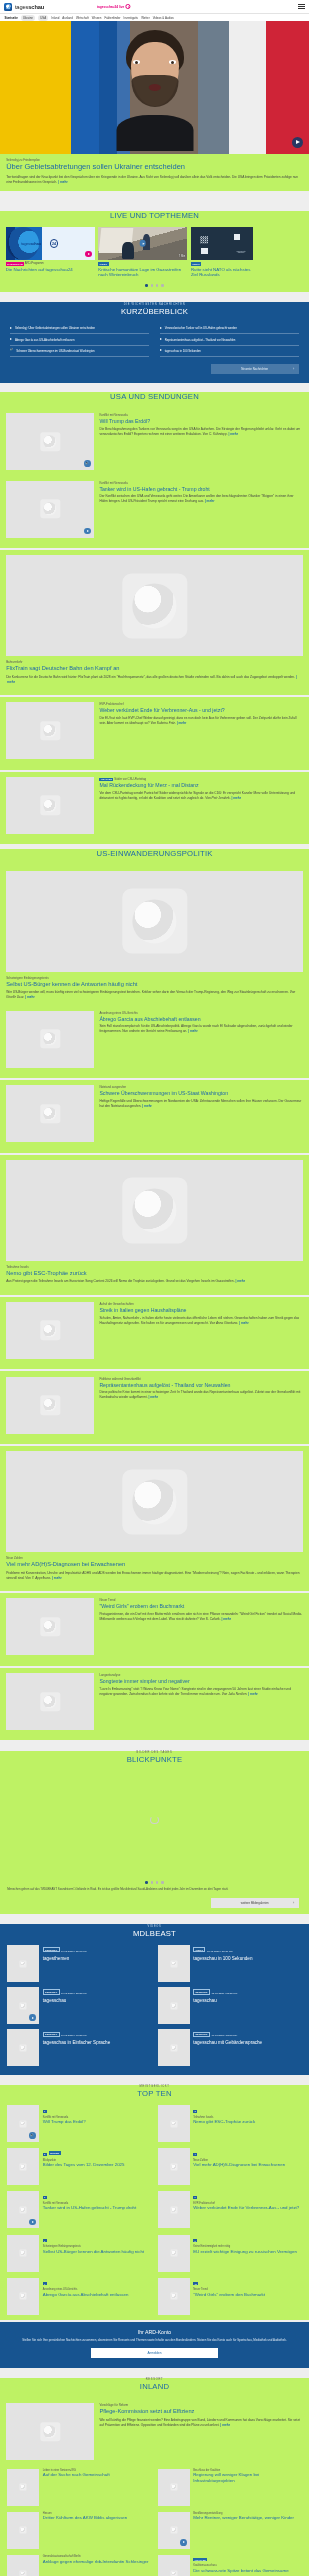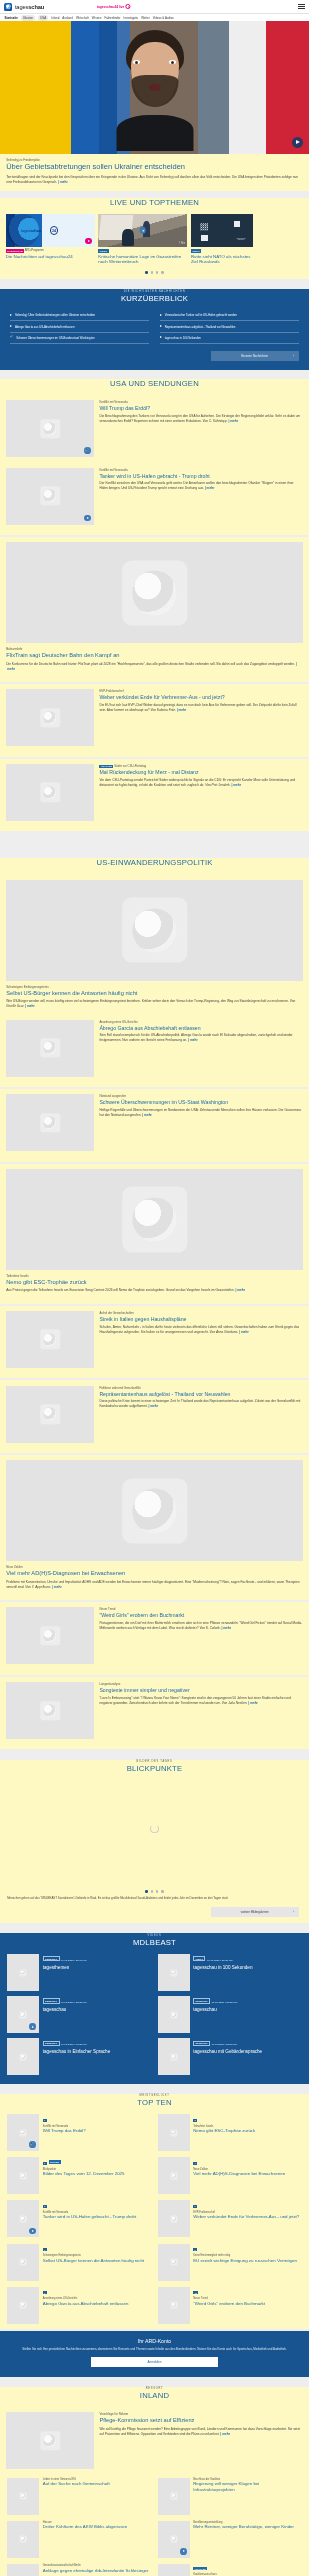--- a/index.html
+++ b/index.html
@@ -23,21 +23,21 @@
   .burger span { display:block; height:0.7px; background:#333; }
 
   
   .nav { background:#fff; border-top:0.5px solid #e3e3e3; height:7.7px; display:flex; align-items:center;
          gap:3.1px; padding:0 4.6px; overflow:hidden; }
   .nav a { font-size:2.9px; color:#3c3c3c; text-decoration:none; white-space:nowrap; }
   .nav a.active { font-weight:bold; color:#111; }
   .nav a.pill { background:#e9e9e9; border-radius:3.1px; padding:0.8px 2.1px; }
 
   
-  .block { background:#fef9c3; margin-bottom:2.1px; padding:0 0 5.2px; }
+  .block { background:#bef264; margin-bottom:2.1px; padding:0 0 5.2px; }
   .block.flush { padding:0; }
   .sec-kicker { text-align:center; font-size:2.6px; letter-spacing:0.7px; color:#5a5a5a; margin-top:10.3px; }
   .sec-title { text-align:center; font-size:7.7px; color:#1f6aa8; font-weight:normal; margin:1px 0 7.2px; letter-spacing:0.2px; }
   .sec-title.white { color:#fff; }
   .sec-kicker.white { color:#cddff0; }
 
   
   .img { background:#e3e3e3; position:relative; flex:none; }
   .img .ardmark { position:absolute; left:50%; top:50%; transform:translate(-50%,-50%);
       width:22%; aspect-ratio:1/1; border-radius:14%; background:#ededed; }
@@ -223,21 +223,21 @@
       <div class="hero-play"></div>
     </div>
     <div class="hero-text">
       <div class="kicker">Selenskyj zu Friedensplan</div>
       <div class="h-title">Über Gebietsabtretungen sollen Ukrainer entscheiden</div>
       <div class="teaser-text"><span>Territorialfragen sind der Knackpunkt bei den Gesprächen über ein Kriegsende in der Ukraine. Aus Sicht von Selenskyj soll darüber allein das Volk entscheiden. Die USA bringen dem Präsidenten zufolge nun eine Freihandelszone ins Gespräch.</span> <span class="more">|&nbsp;<span>mehr</span></span></div>
     </div>
   </div>
 
   <div class="block">
-    <div class="sec-title" style="margin-top:7px;">LIVE UND TOPTHEMEN</div>
+    <div class="sec-title" style="margin-top:20px;">LIVE UND TOPTHEMEN</div>
     <div class="carousel" id="live-carousel">
         <div class="car-item">
           <div class="car-img ts24">
             <div class="ts24-globe"></div>
             <div class="ts24-txt">tages<b>schau</b></div>
             <div class="ts24-24">24</div>
             <div class="magenta-play"></div>
           </div>
           <div class="car-meta"><span class="tag live">LIVESTREAM</span> <span>ARD-Programm</span></div>
           <div class="car-title">Die Nachrichten auf tagesschau24</div>
@@ -370,21 +370,21 @@
           <div class="art-body">
             <div class="kicker"><span class="tag analyse">ANALYSE</span> <span>Söder vor CSU-Parteitag</span></div>
             <div class="art-title sm">Mal Rückendeckung für Merz - mal Distanz</div>
             <div class="teaser-text"><span>Vor dem CSU-Parteitag sendet Parteichef Söder widersprüchliche Signale an die CDU: Er verspricht Kanzler Merz volle Unterstützung und distanziert sich gleichzeitig, er lobt die Koalition und setzt sich zugleich ab.</span> <i>Von Petr Jerabek.</i> <span class="more">|&nbsp;mehr</span></div>
           </div>
         </div>
       </div>
     </div>
 
   <div class="block">
-    <div class="sec-title" style="margin-top:27px;">US-EINWANDERUNGSPOLITIK</div>
+    <div class="sec-title" style="margin-top:5px;">US-EINWANDERUNGSPOLITIK</div>
     <div id="usimm-articles">
         <div class="art-wide">
           <div class="img" style="width:100%;height:101px">
             <div class="ardmark"></div>
           </div>
           <div class="art-body">
             <div class="kicker"><span>Schwierigere Einbürgerungstests</span></div>
             <div class="art-title">Selbst US-Bürger kennen die Antworten häufig nicht</div>
             <div class="teaser-text"><span>Wer US-Bürger werden will, muss künftig einen viel schwierigeren Einbürgerungstest bestehen. Kritiker sehen darin den Versuch der Trump-Regierung, den Weg zur Staatsbürgerschaft zu erschweren.</span> <i>Von Giselle Ucar.</i> <span class="more">|&nbsp;mehr</span></div>
           </div>

